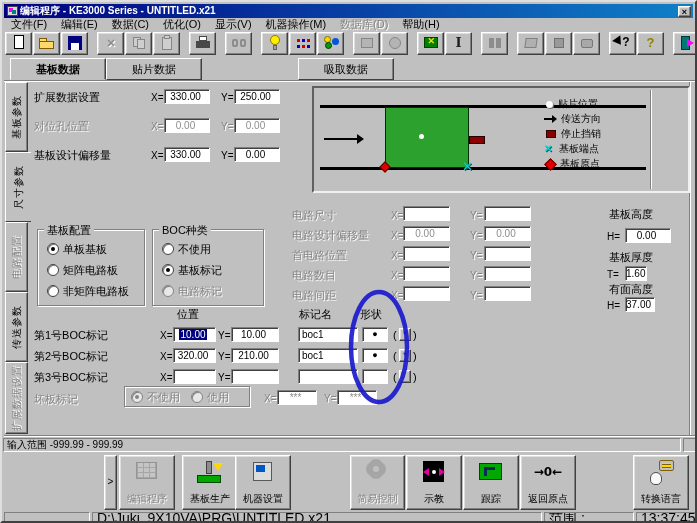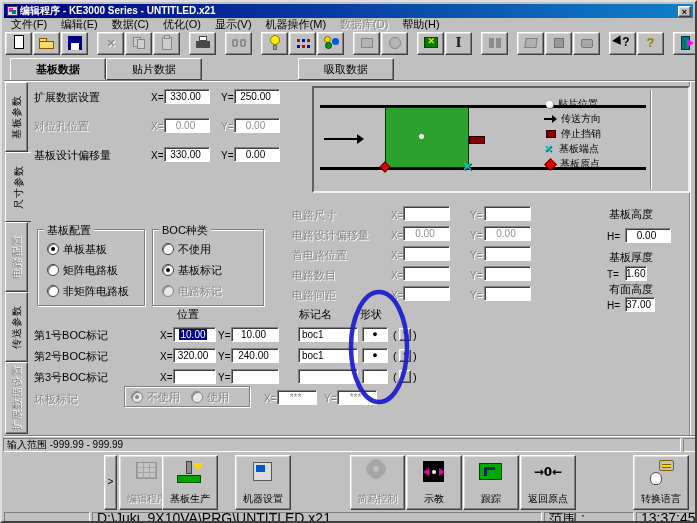--- a/index.html
+++ b/index.html
@@ -397,21 +397,21 @@
   <div class="field ta-l" style="left:296px;top:325px;width:60px"><span>boc1</span></div>
   <div class="field ctr" style="left:360px;top:325px;width:26px"><span>●</span></div>
   <span class="paren" style="left:391px;top:327px">(</span>
   <span class="mini raised" style="left:397px;top:326px"><span>*</span></span>
   <span class="paren" style="left:411px;top:327px">)</span>
 
   <span class="lbl" style="left:32px;top:348px">第2号BOC标记</span>
   <span class="lbl sm" style="left:158px;top:349px">X=</span>
   <div class="field" style="left:171px;top:346px;width:43px"><span>320.00</span></div>
   <span class="lbl sm" style="left:216px;top:349px">Y=</span>
-  <div class="field" style="left:229px;top:346px;width:48px"><span>240.00</span></div>
+  <div class="field" style="left:229px;top:346px;width:48px"><span>210.00</span></div>
   <div class="field ta-l" style="left:296px;top:346px;width:60px"><span>boc1</span></div>
   <div class="field ctr" style="left:360px;top:346px;width:26px"><span>●</span></div>
   <span class="paren" style="left:391px;top:348px">(</span>
   <span class="mini raised" style="left:397px;top:347px"><span>*</span></span>
   <span class="paren" style="left:411px;top:348px">)</span>
 
   <span class="lbl" style="left:32px;top:369px">第3号BOC标记</span>
   <span class="lbl sm" style="left:158px;top:370px">X=</span>
   <div class="field" style="left:171px;top:367px;width:43px"><span></span></div>
   <span class="lbl sm" style="left:216px;top:370px">Y=</span>
@@ -441,21 +441,21 @@
   <div class="rangebar sunk" style="left:1px;width:678px"><span>输入范围 -999.99 - 999.99</span></div>
   <div class="rangebar sunk" style="left:681px;width:14px"></div>
 
   <div class="bbtn" style="left:102px;width:13px">
     <span class="blabel" style="bottom:22px">&gt;</span>
   </div>
   <div class="bbtn dis" style="left:117px;width:56px">
     <span class="bi b-edit-program"></span>
     <span class="blabel dis">编辑程序</span>
   </div>
-  <div class="bbtn" style="left:160px;width:56px">
+  <div class="bbtn" style="left:180px;width:56px">
     <span class="bi b-board-production">
         <i class="ar-d"></i>
       </span>
     <span class="blabel">基板生产</span>
   </div>
   <div class="bbtn" style="left:233px;width:56px">
     <span class="bi b-machine-setup"></span>
     <span class="blabel">机器设置</span>
   </div>
   <div class="bbtn dis" style="left:348px;width:55px">

